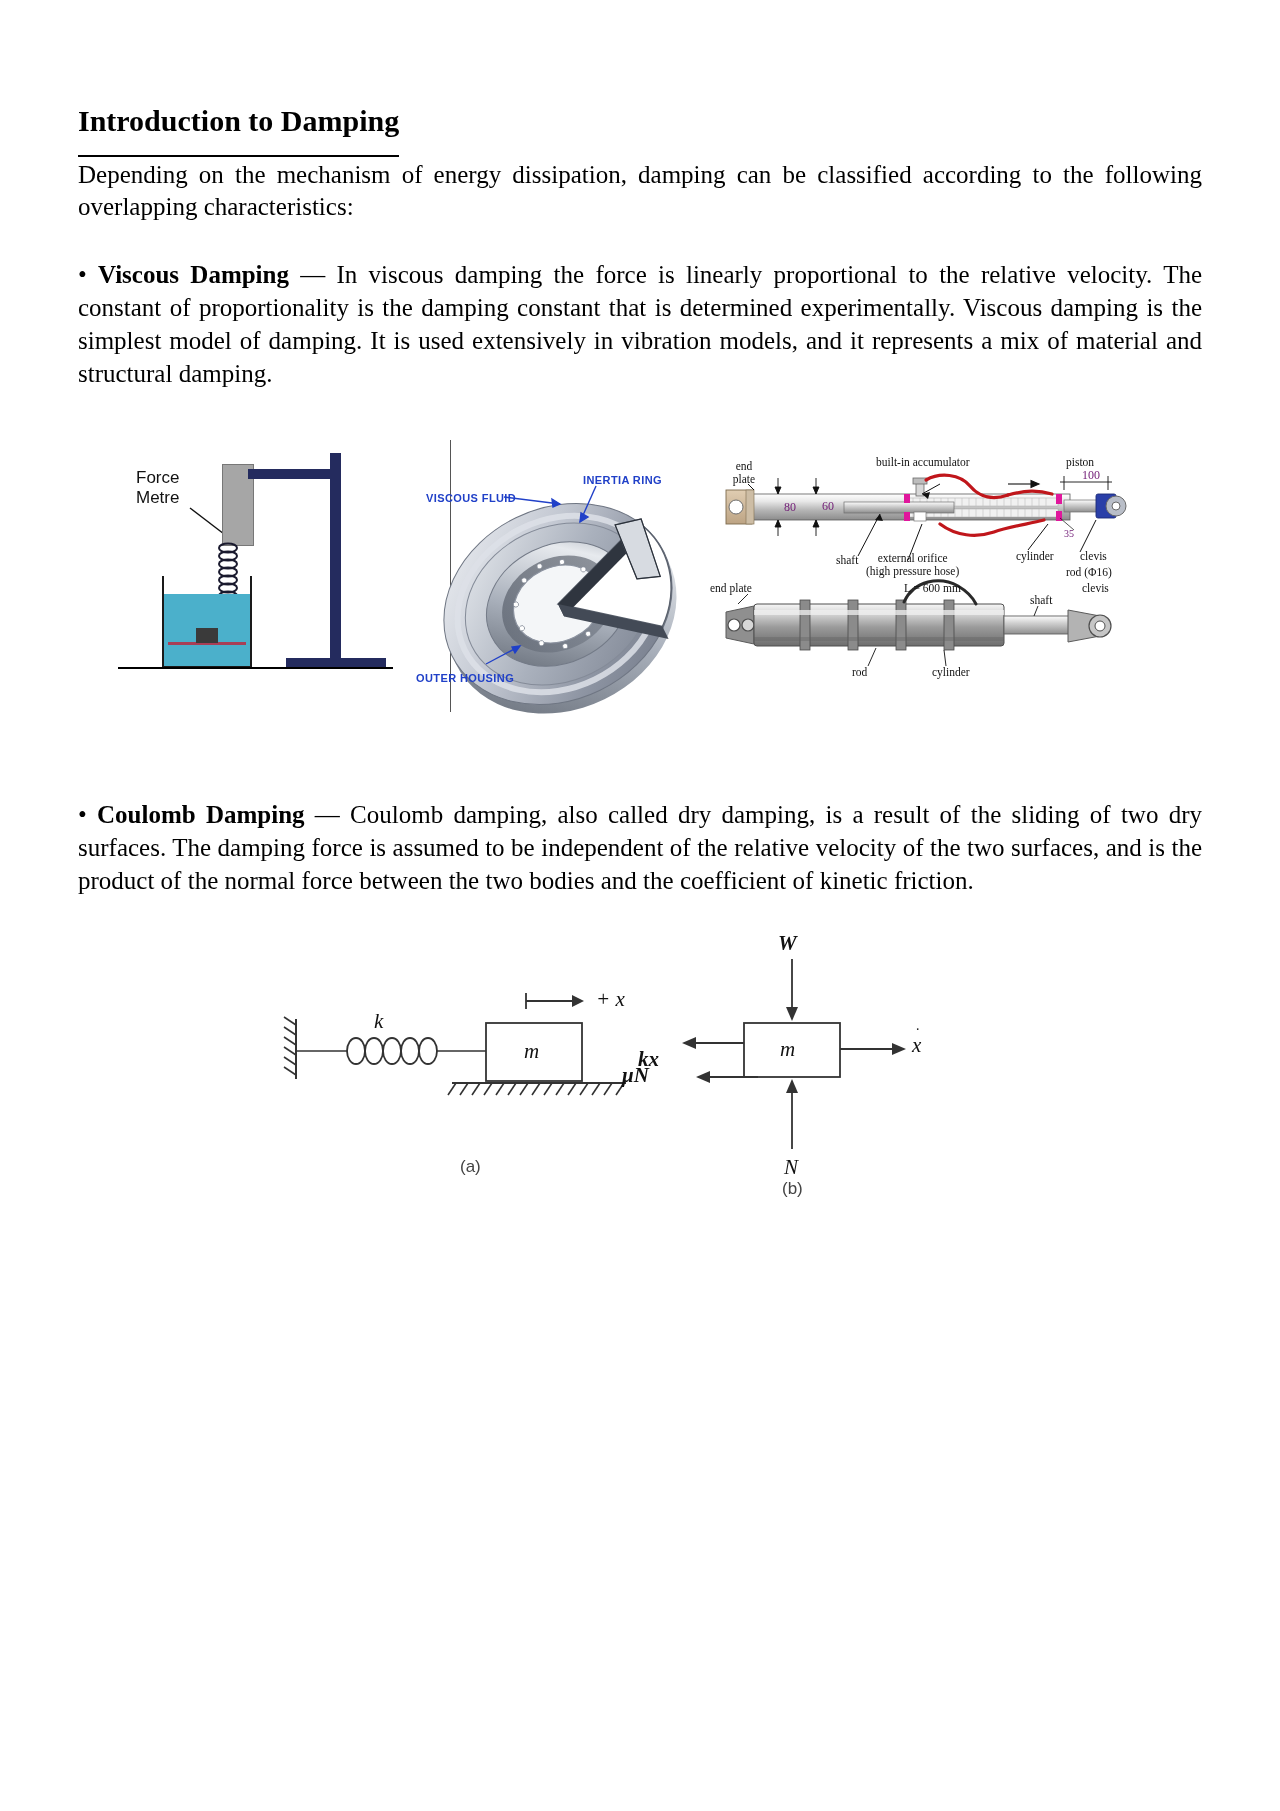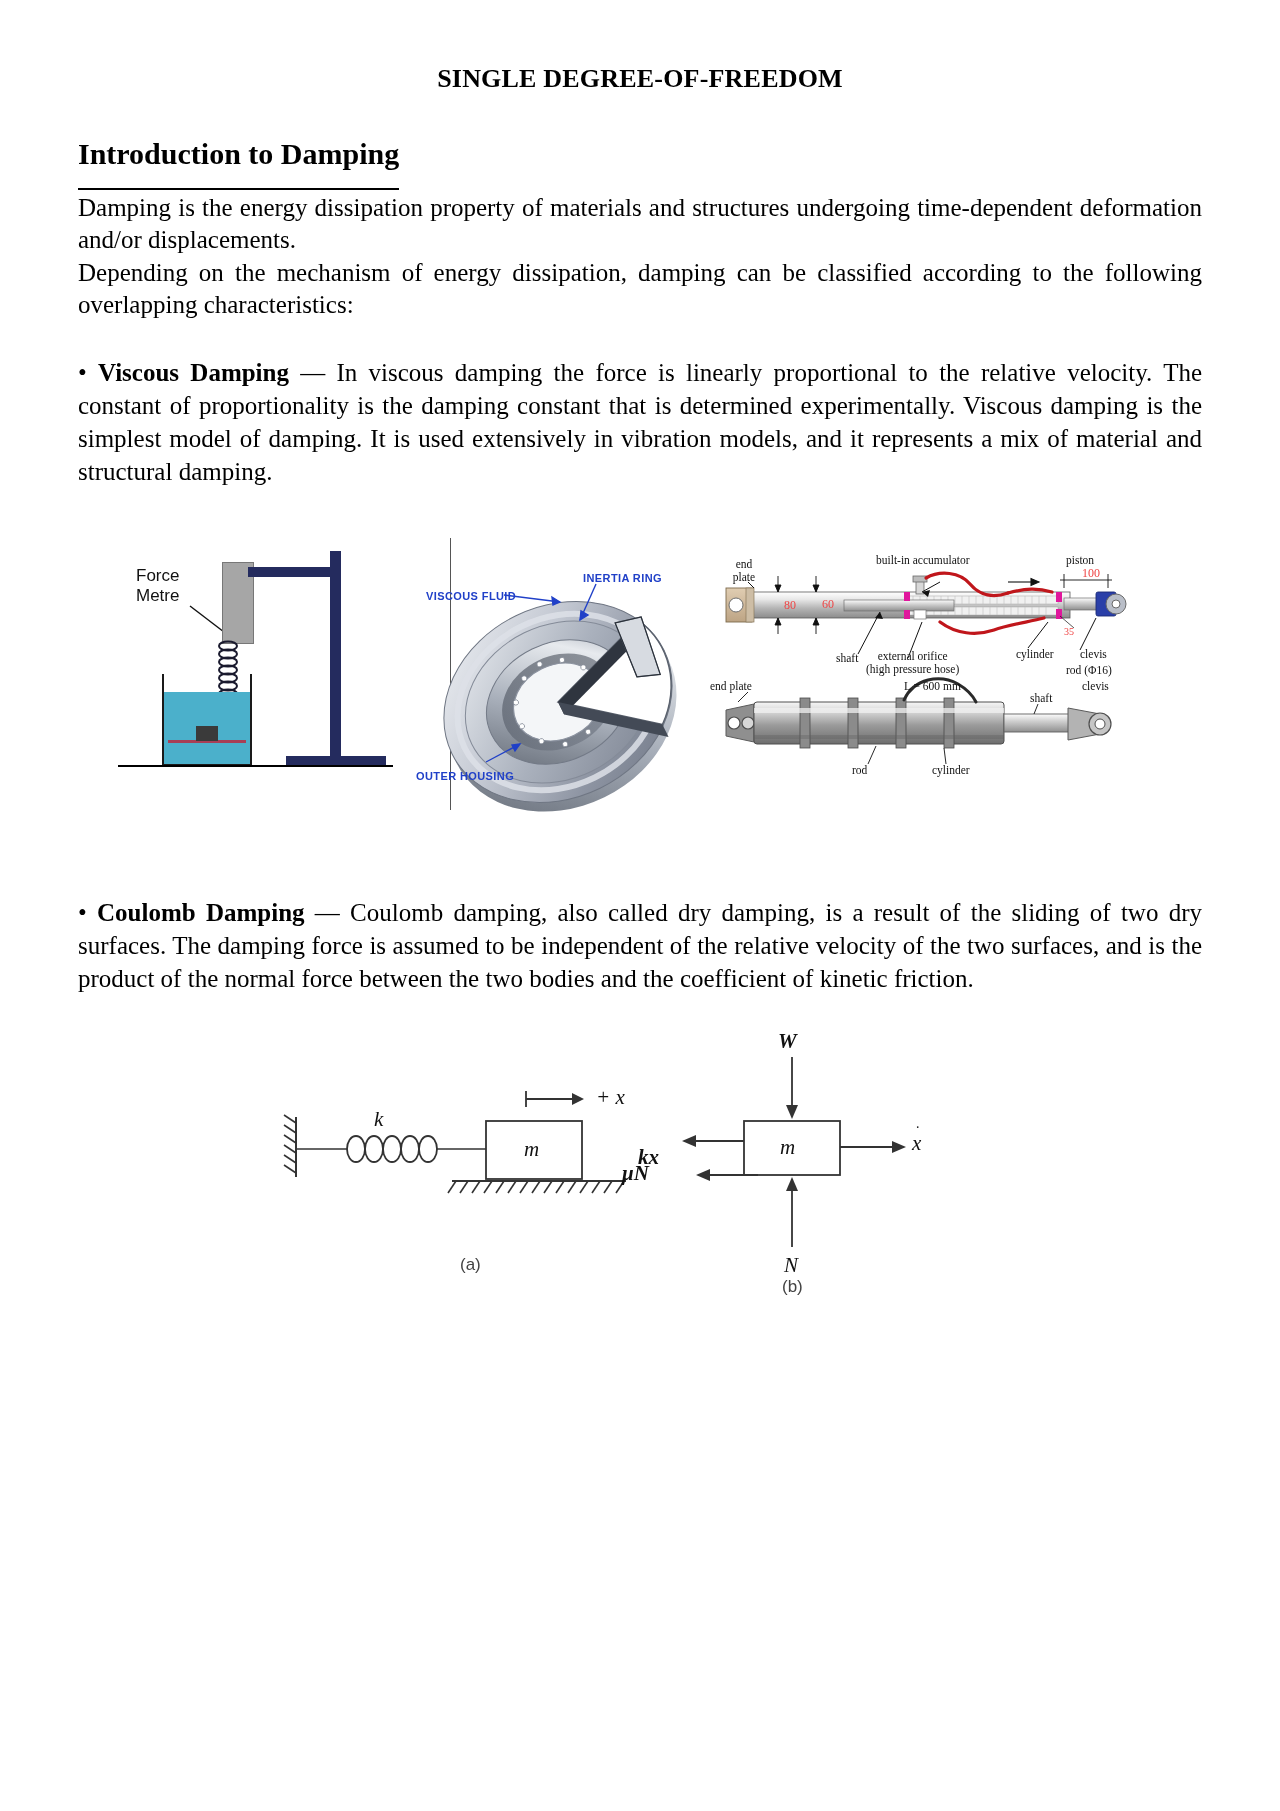--- a/index.html
+++ b/index.html
@@ -229,21 +229,21 @@
     font-family: "Liberation Serif", serif;
     font-size: 11.5px;
     color: #111;
     white-space: pre-line;
     line-height: 1.15;
   }
   .hy-num {
     position: absolute;
     font-family: "Liberation Serif", serif;
     font-size: 12px;
-    color: #ef4444;
+    color: #701a75;
   }
 
   
   .fig-coulomb {
     position: relative;
     margin-top: 34px;
     height: 270px;
   }
   .cb-lbl {
     position: absolute;
@@ -259,30 +259,28 @@
     color: #444;
   }
   svg { display: block; overflow: visible; }
 </style>
 </head>
 <body>
 
 <div class="page">
 
   <div class="title-block">
-    <div class="doc-title">SINGLE DEGREE-OF-FREEDOM</div>
   </div>
 
   <div class="content">
 
     <div class="heading-wrap">
       <h2 class="section-heading">Introduction to Damping</h2>
     </div>
 
-    <p class="body-text tight">Damping is the energy dissipation property of materials and structures undergoing time-dependent deformation and/or displacements.</p>
     <p class="body-text tight">Depending on the mechanism of energy dissipation, damping can be classified according to the following overlapping characteristics:</p>
 
     <p class="bullet-para"><span>•</span> <b>Viscous Damping</b><span> — </span><span>In viscous damping the force is linearly proportional to the relative velocity. The constant of proportionality is the damping constant that is determined experimentally. Viscous damping is the simplest model of damping. It is used extensively in vibration models, and it represents a mix of material and structural damping.</span></p>
 
     <div class="figure-row">
 
       <div class="fig-beaker">
         <div class="fm-label">Force
 Metre</div>
         <svg class="fm-leader" viewBox="0 0 38 28">

